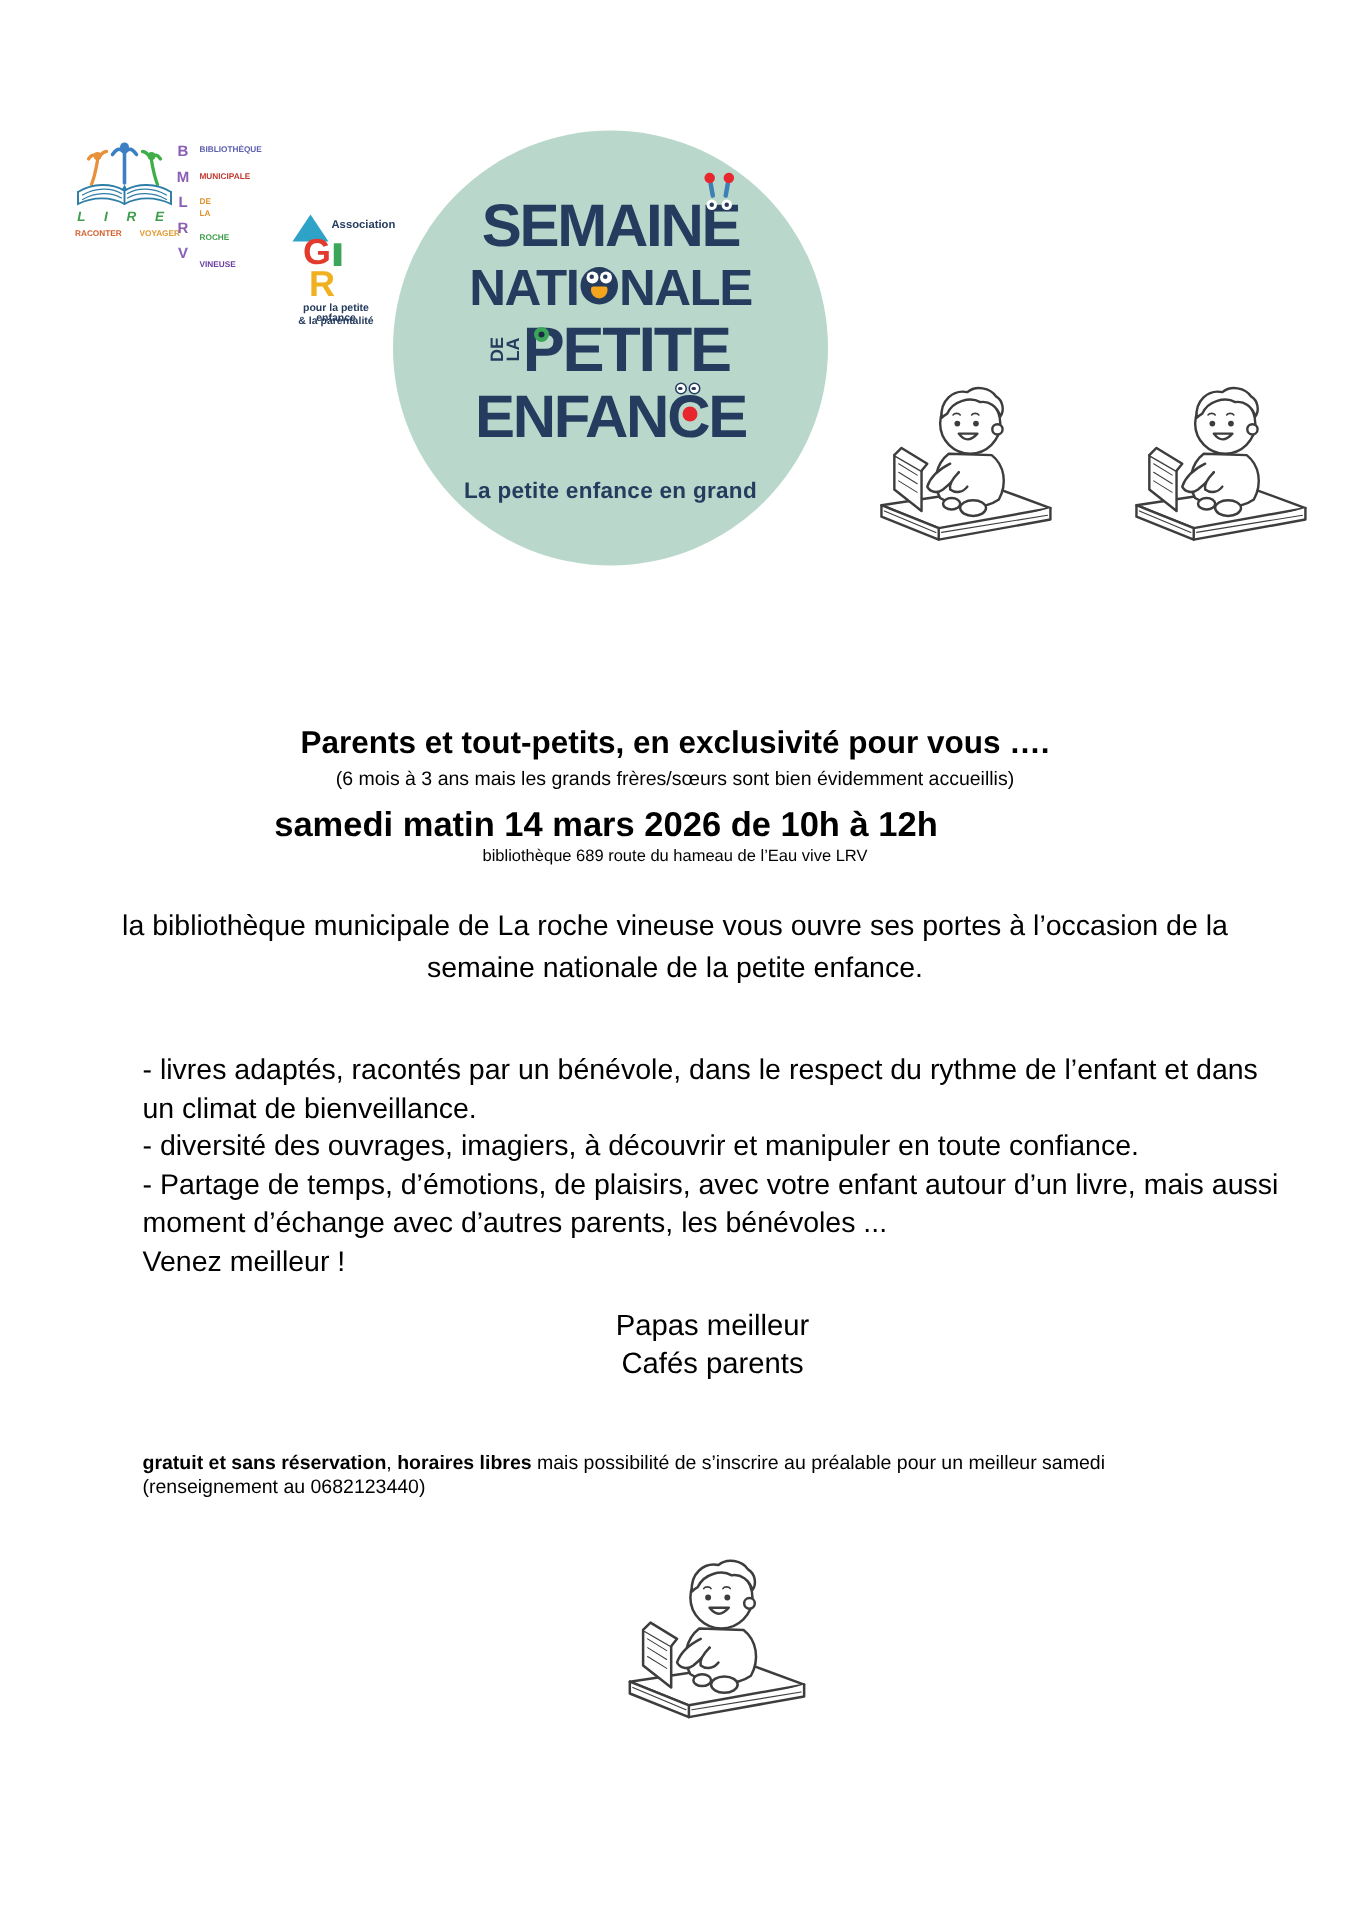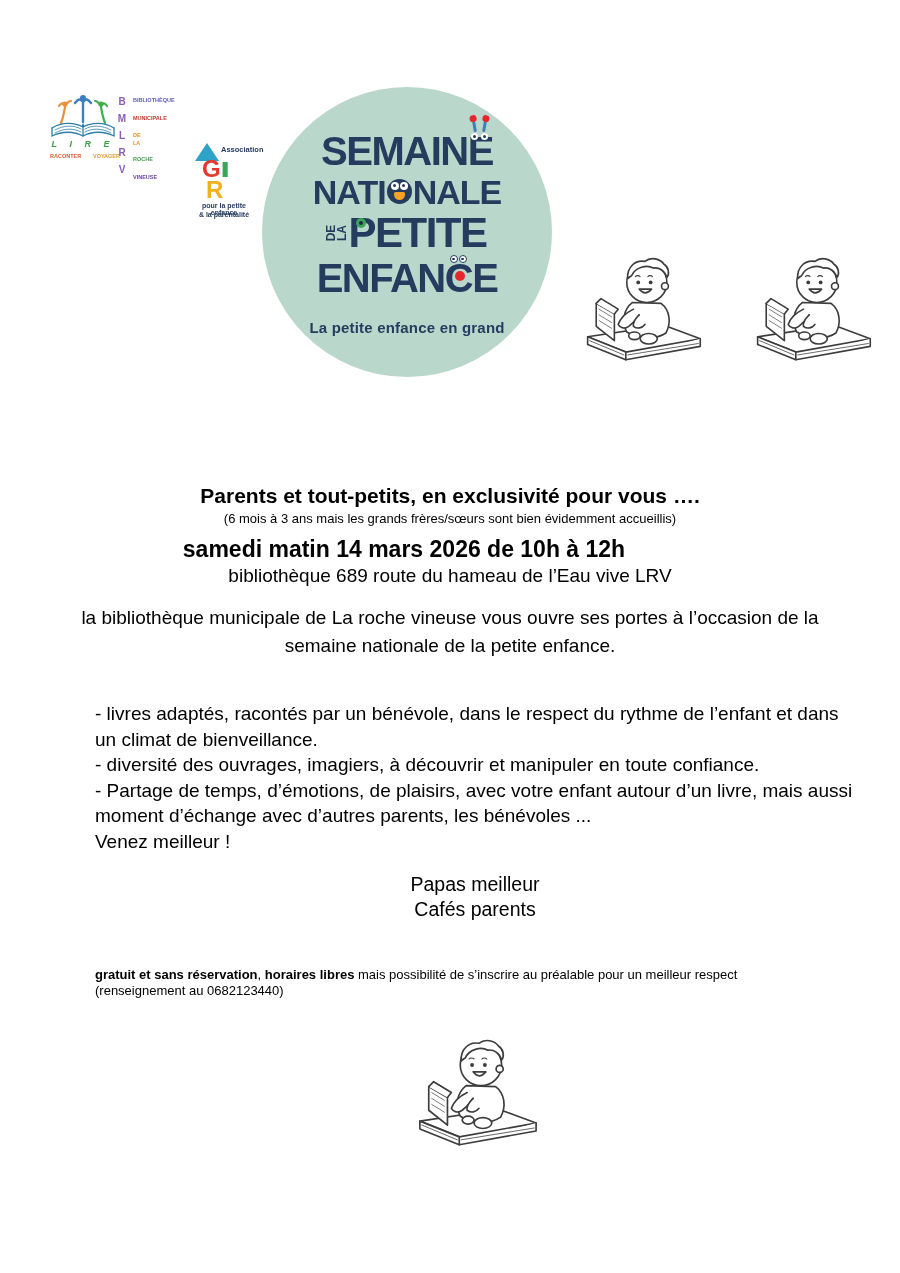--- a/index.html
+++ b/index.html
@@ -83,21 +83,21 @@
   .b1{left:580px;top:255px;width:126px;height:114px;}
   .b2{left:750px;top:255px;width:126px;height:114px;}
   .b3{left:412px;top:1037px;width:130px;height:117px;}
 
   
   .title{position:absolute;left:0;top:484px;width:900px;text-align:center;
          font-size:21px;font-weight:bold;}
   .subtitle{position:absolute;left:0;top:511px;width:900px;text-align:center;font-size:13px;}
   .dateline{position:absolute;left:0;top:536px;width:808px;text-align:center;
             font-size:23px;font-weight:bold;}
-  .venue{position:absolute;left:0;top:565px;width:900px;text-align:center;font-size:19px;}
+  .venue{position:absolute;left:0;top:565px;width:900px;text-align:center;font-size:11px;}
   .intro{position:absolute;left:60px;top:604px;width:780px;text-align:center;
          font-size:19px;line-height:28px;}
   .bullets{position:absolute;left:95px;top:701px;width:760px;font-size:19px;line-height:25.5px;}
   .center2{position:absolute;left:50px;top:872px;width:850px;text-align:center;
            font-size:19.5px;line-height:24.5px;}
   .foot{position:absolute;left:95px;top:967px;width:760px;font-size:13px;line-height:16px;}
 </style>
 </head>
 <body>
 
@@ -240,21 +240,21 @@
     <div>- Partage de temps, d’émotions, de plaisirs, avec votre enfant autour d’un livre, mais aussi moment d’échange avec d’autres parents, les bénévoles ...</div>
     <div>Venez meilleur !</div>
   </div>
 
   <div class="center2">
     <div>Papas meilleur</div>
     <div>Cafés parents</div>
   </div>
 
   <div class="foot">
-    <div><b>gratuit et sans réservation</b><span>, </span><b>horaires libres</b><span> mais possibilité de s’inscrire au préalable pour un meilleur respect</span></div>
+    <div><b>gratuit et sans réservation</b><span>, </span><b>horaires libres</b><span> mais possibilité de s’inscrire au préalable pour un meilleur samedi</span></div>
     <div>(renseignement au 0682123440)</div>
   </div>
 
   <svg class="baby b3" viewBox="0 0 132 118">
       <use href="#baby-sym" xlink:href="#baby-sym"></use>
     </svg>
 
 </div>
 
 </body></html>

